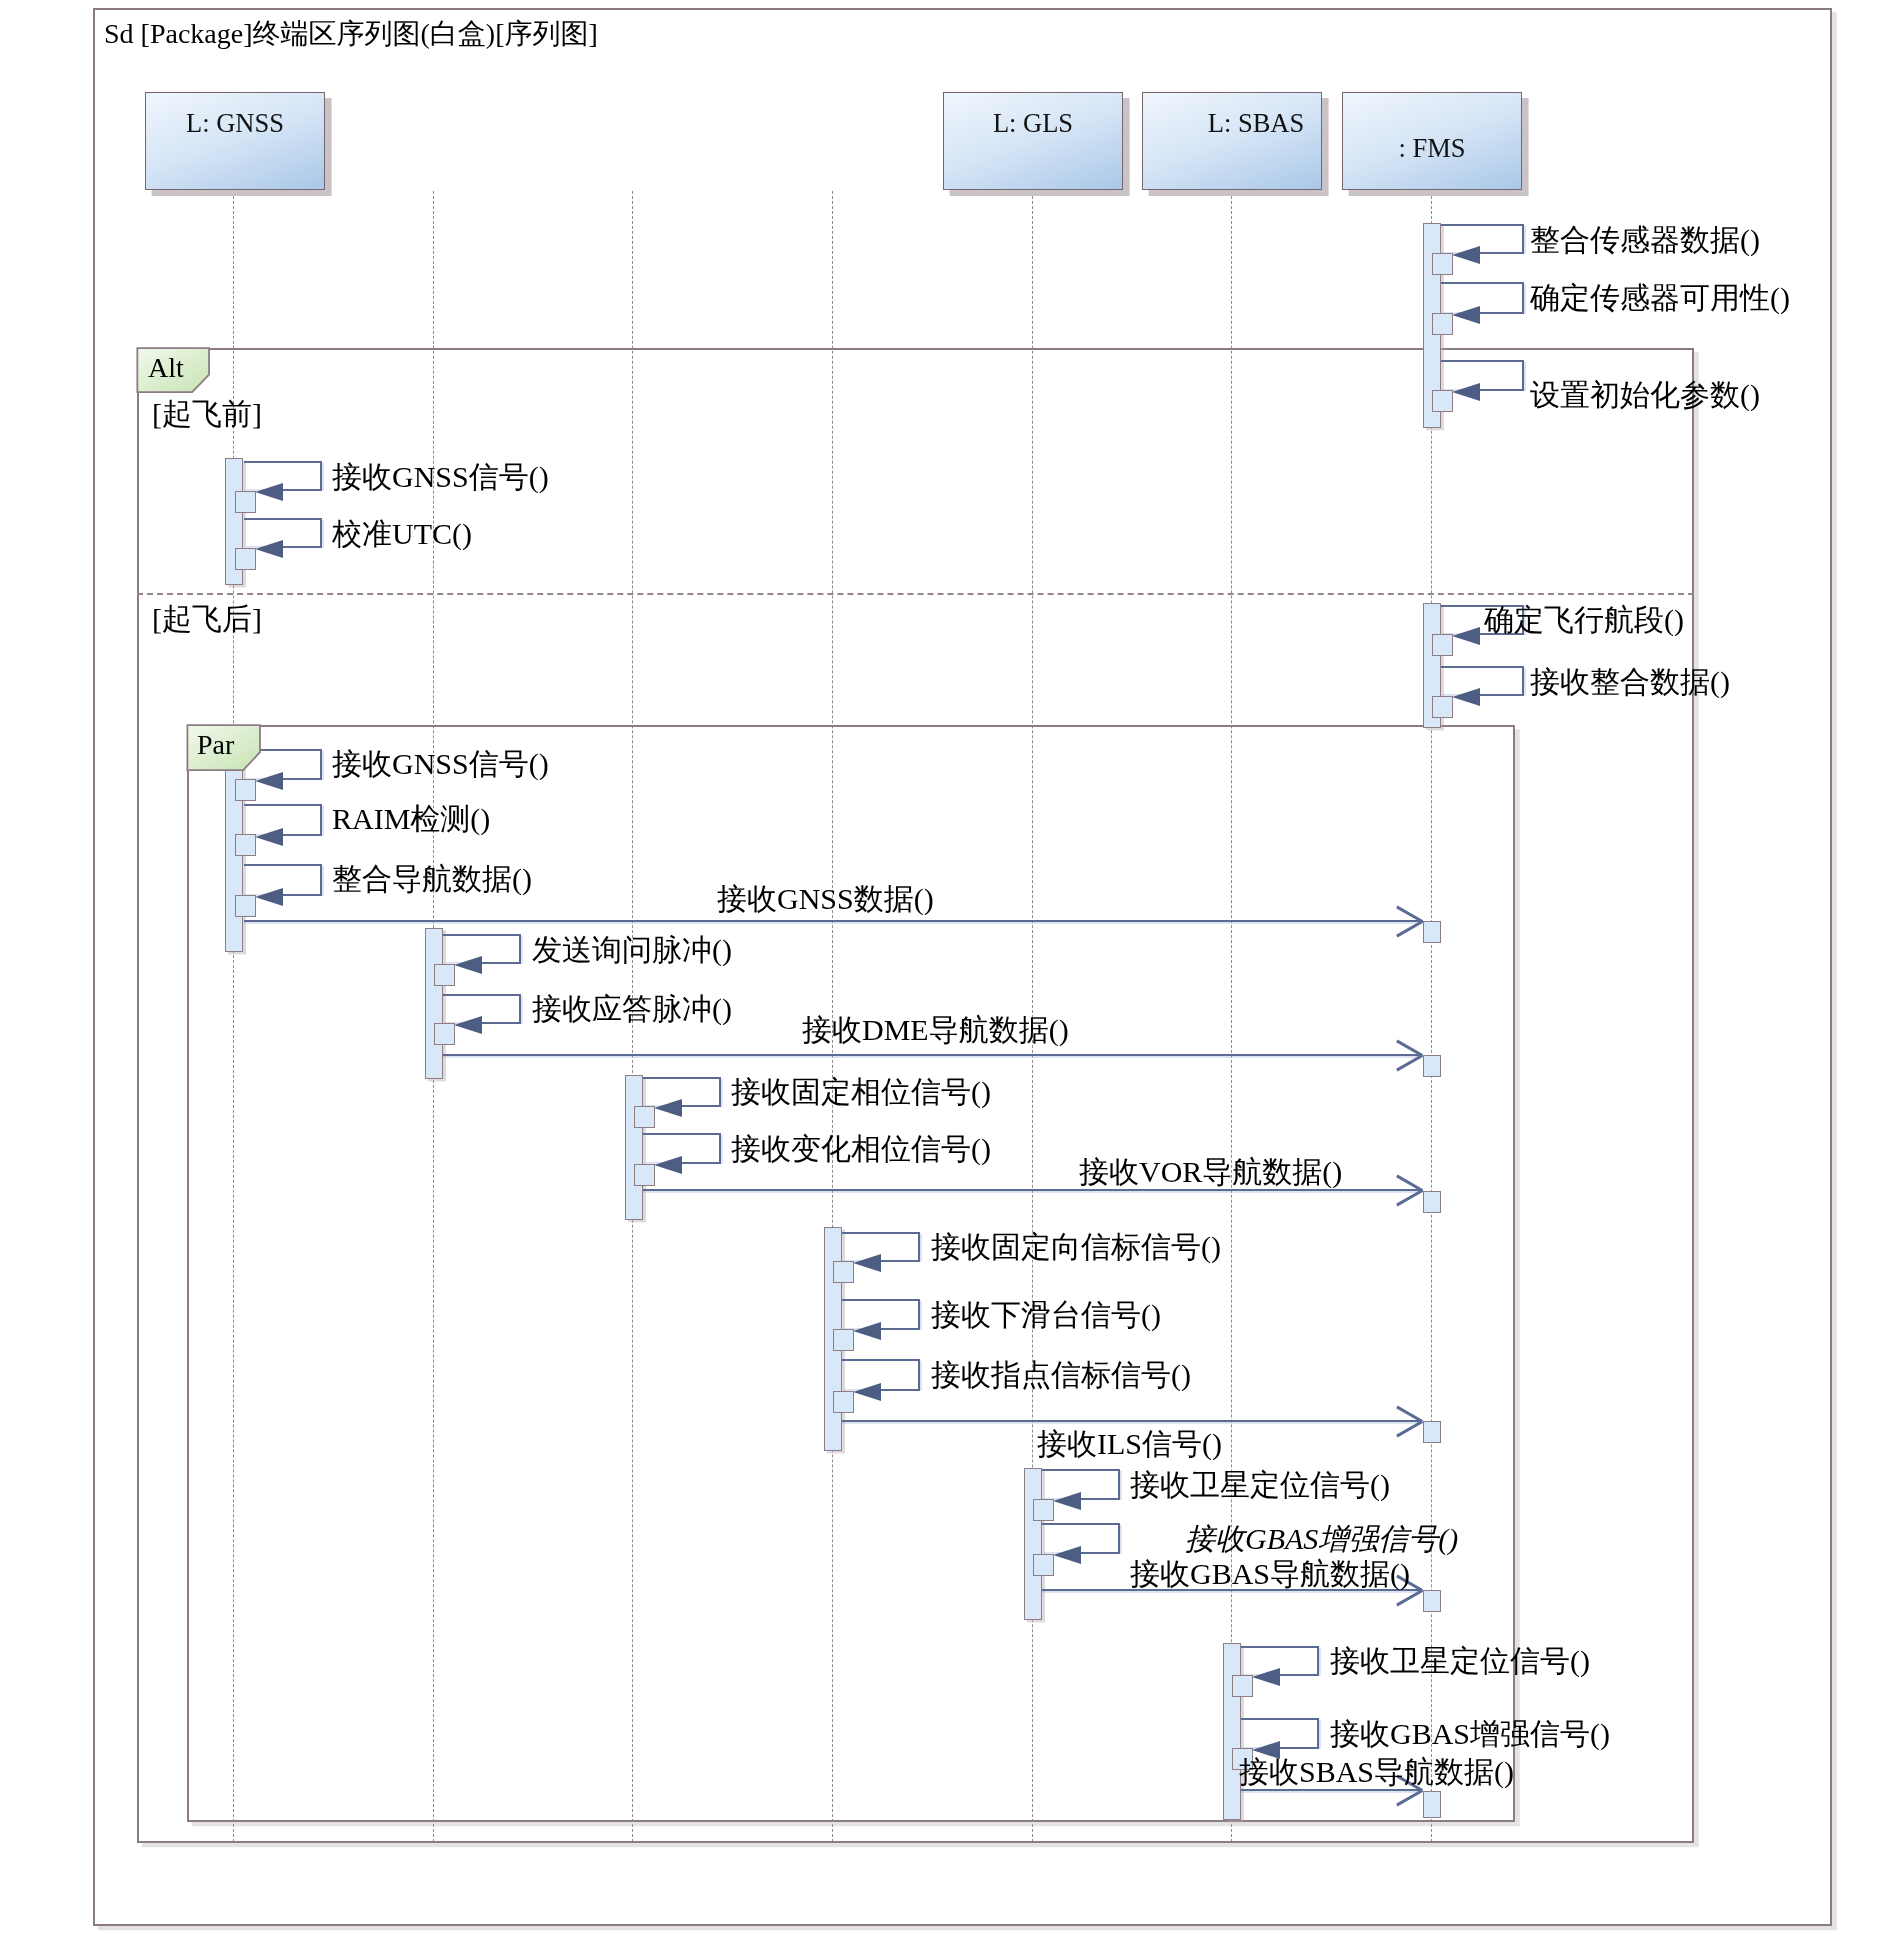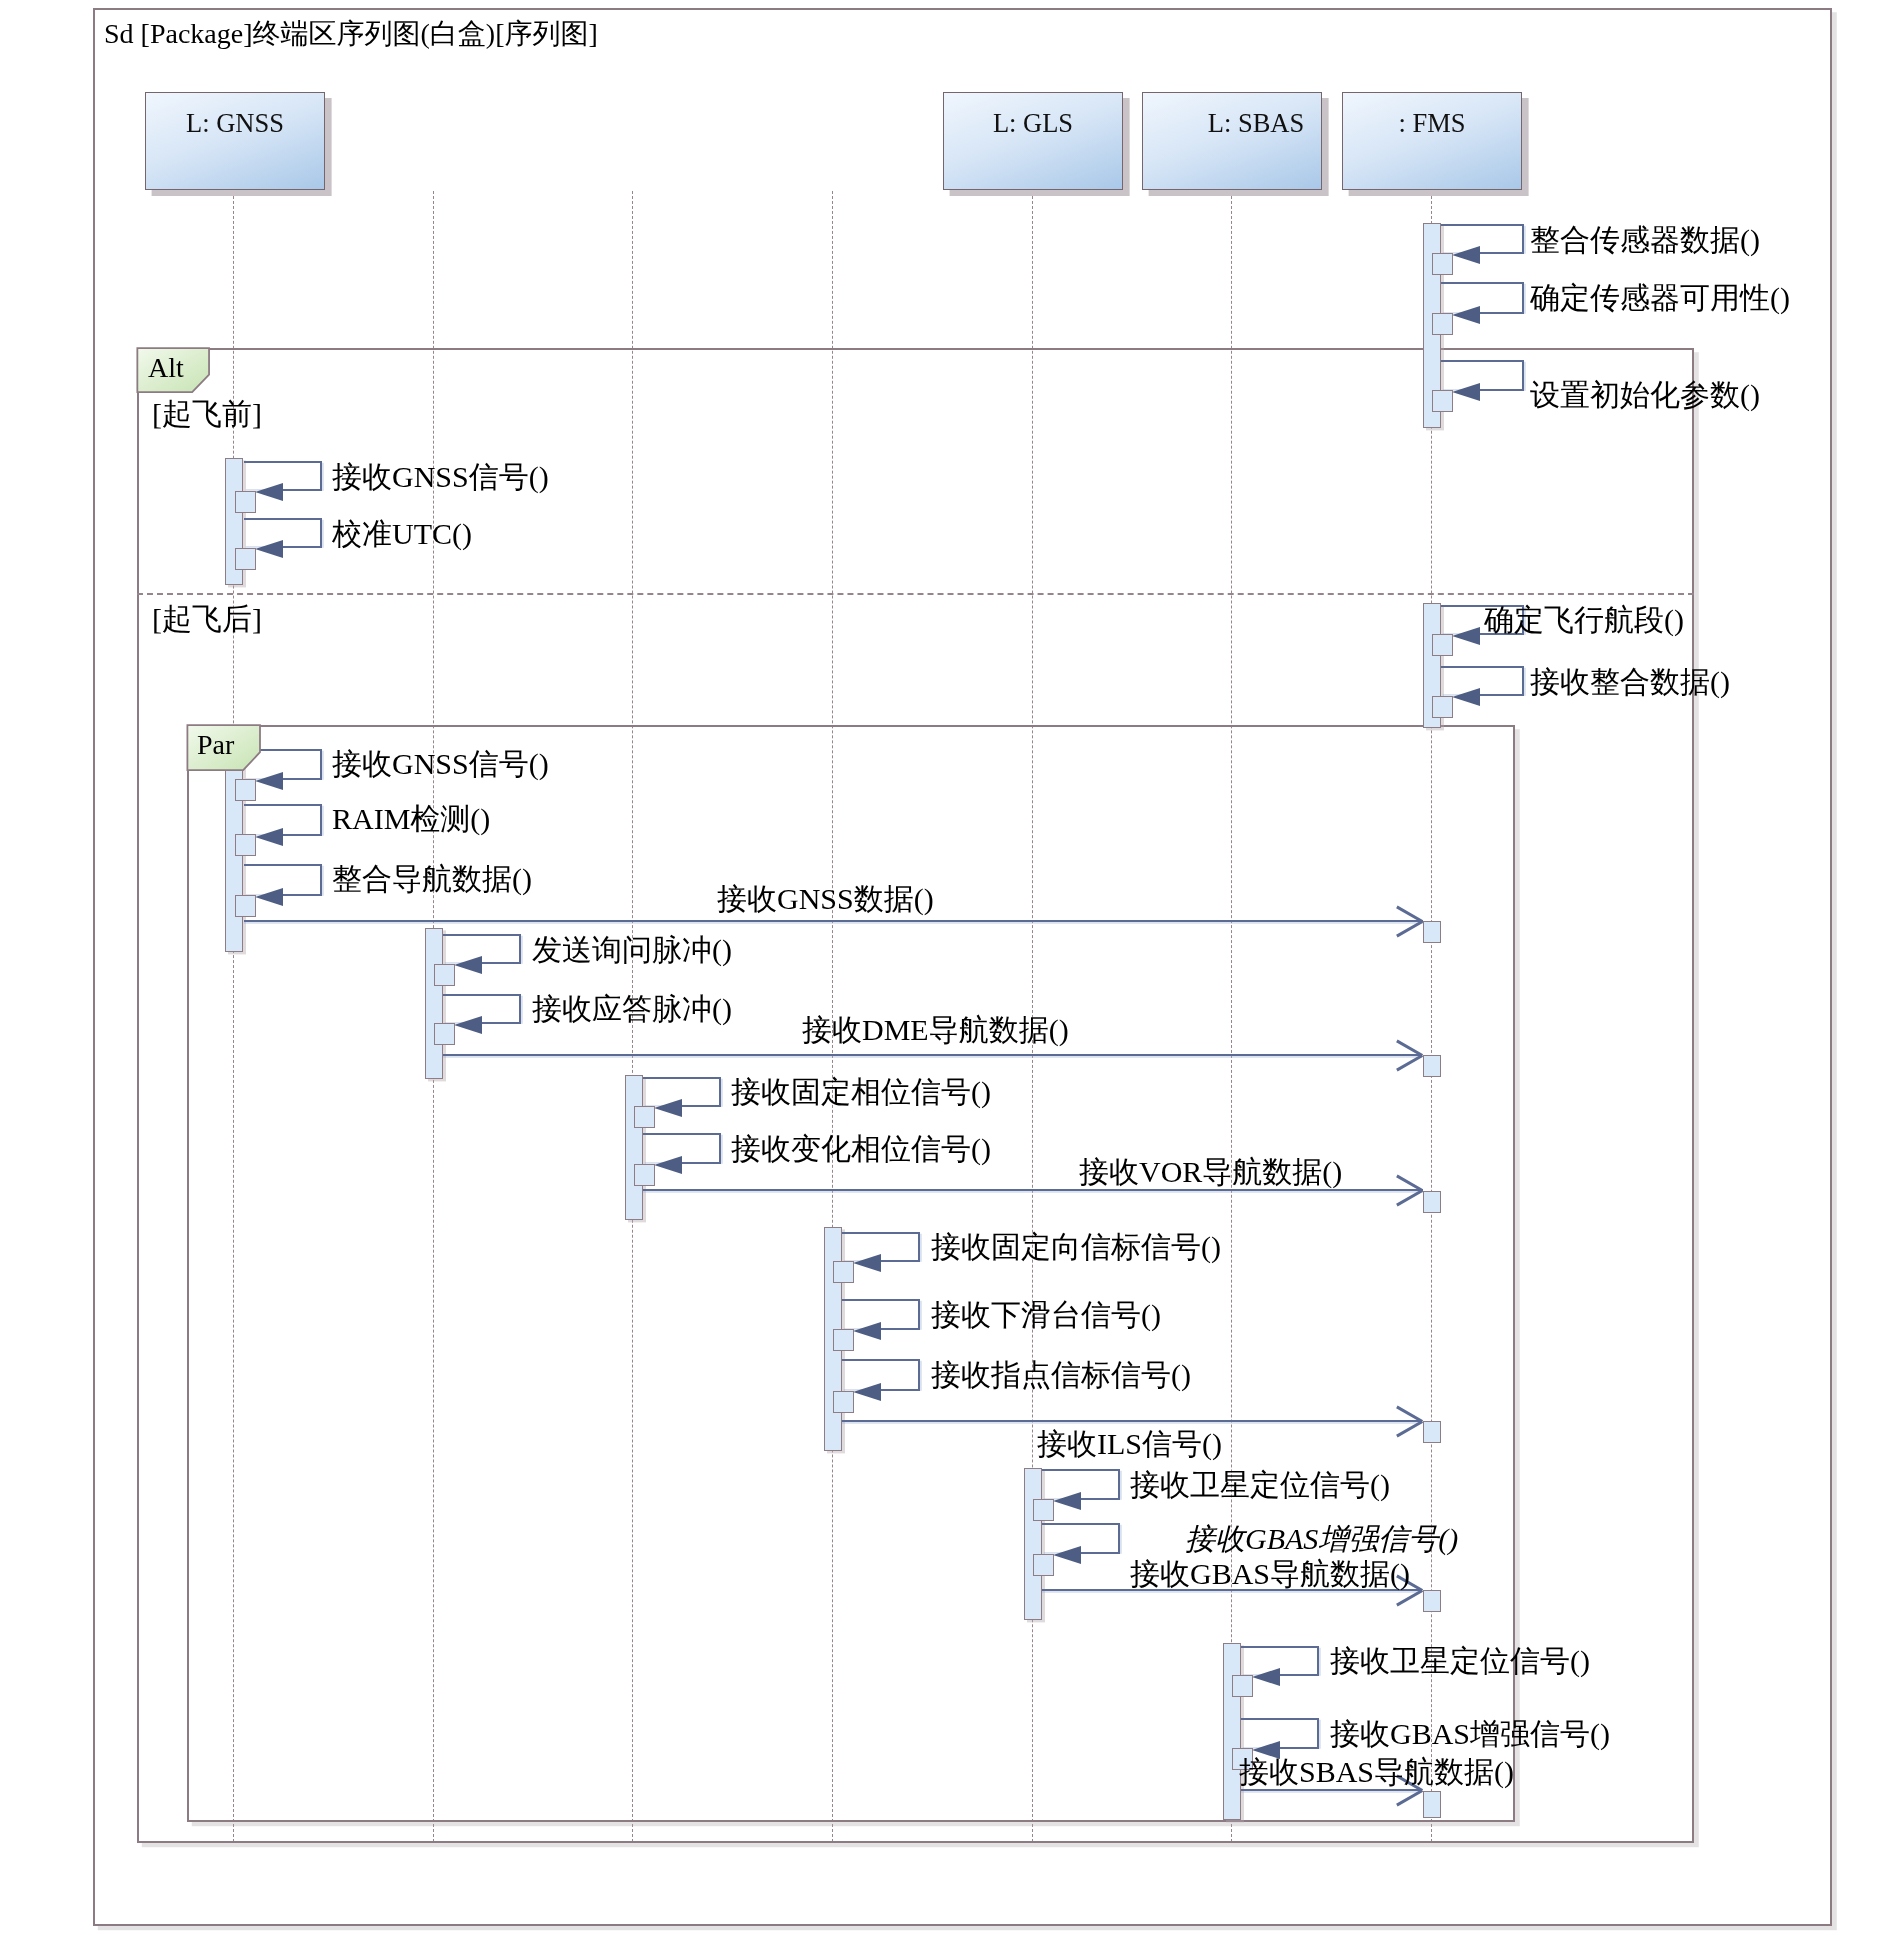--- a/index.html
+++ b/index.html
@@ -69,21 +69,21 @@
 
   <div class="head" style="left:145px;top:92px;">
       <span>L: GNSS</span>
     </div>
   <div class="head" style="left:943px;top:92px;">
       <span>L: GLS</span>
     </div>
   <div class="head" style="left:1142px;top:92px;padding-left:48px;">
       <span>L: SBAS</span>
     </div>
-  <div class="head" style="left:1342px;top:92px;">
+  <div class="head" style="left:1342px;top:92px;align-items:center;">
       <span>: FMS</span>
     </div>
 
   <div class="frame" style="left:137px;top:348px;width:1557px;height:1495px;"></div>
   <div class="divider" style="left:137px;top:593px;width:1557px;"></div>
 
   <div class="frame" style="left:187px;top:725px;width:1328px;height:1097px;"></div>
 
   <div class="act" style="left:1423px;top:223px;height:205px;"></div>
 

